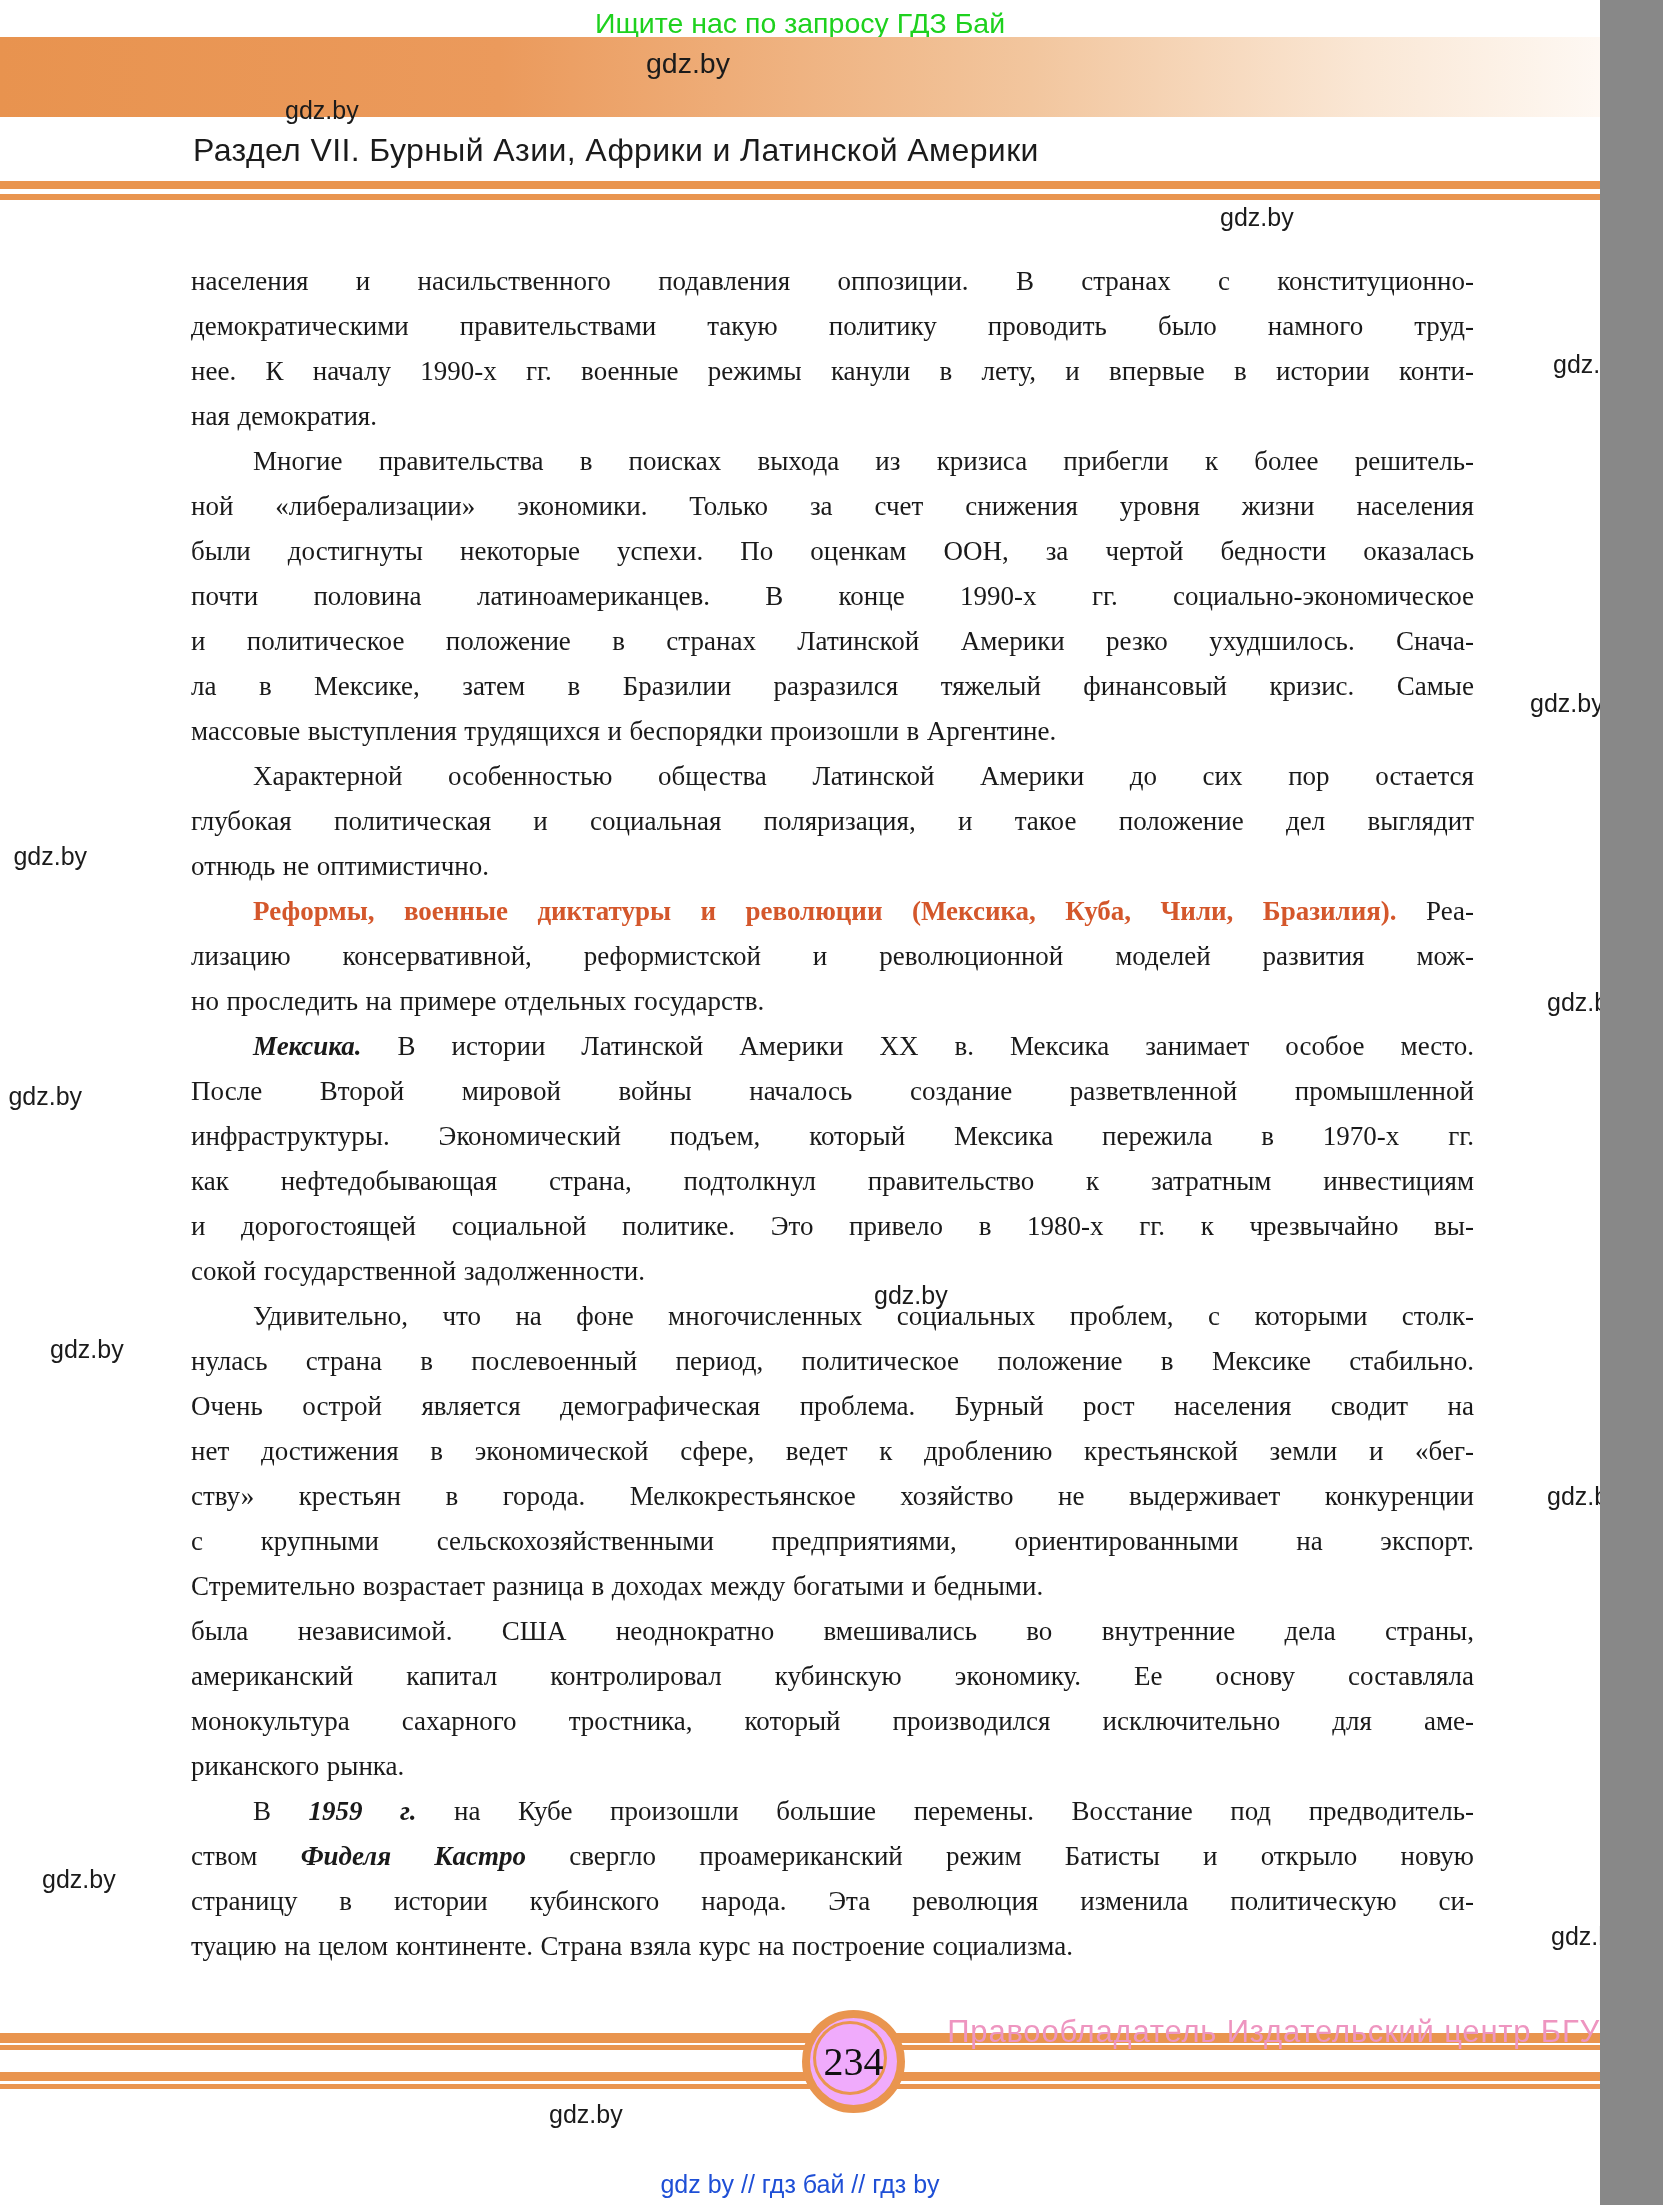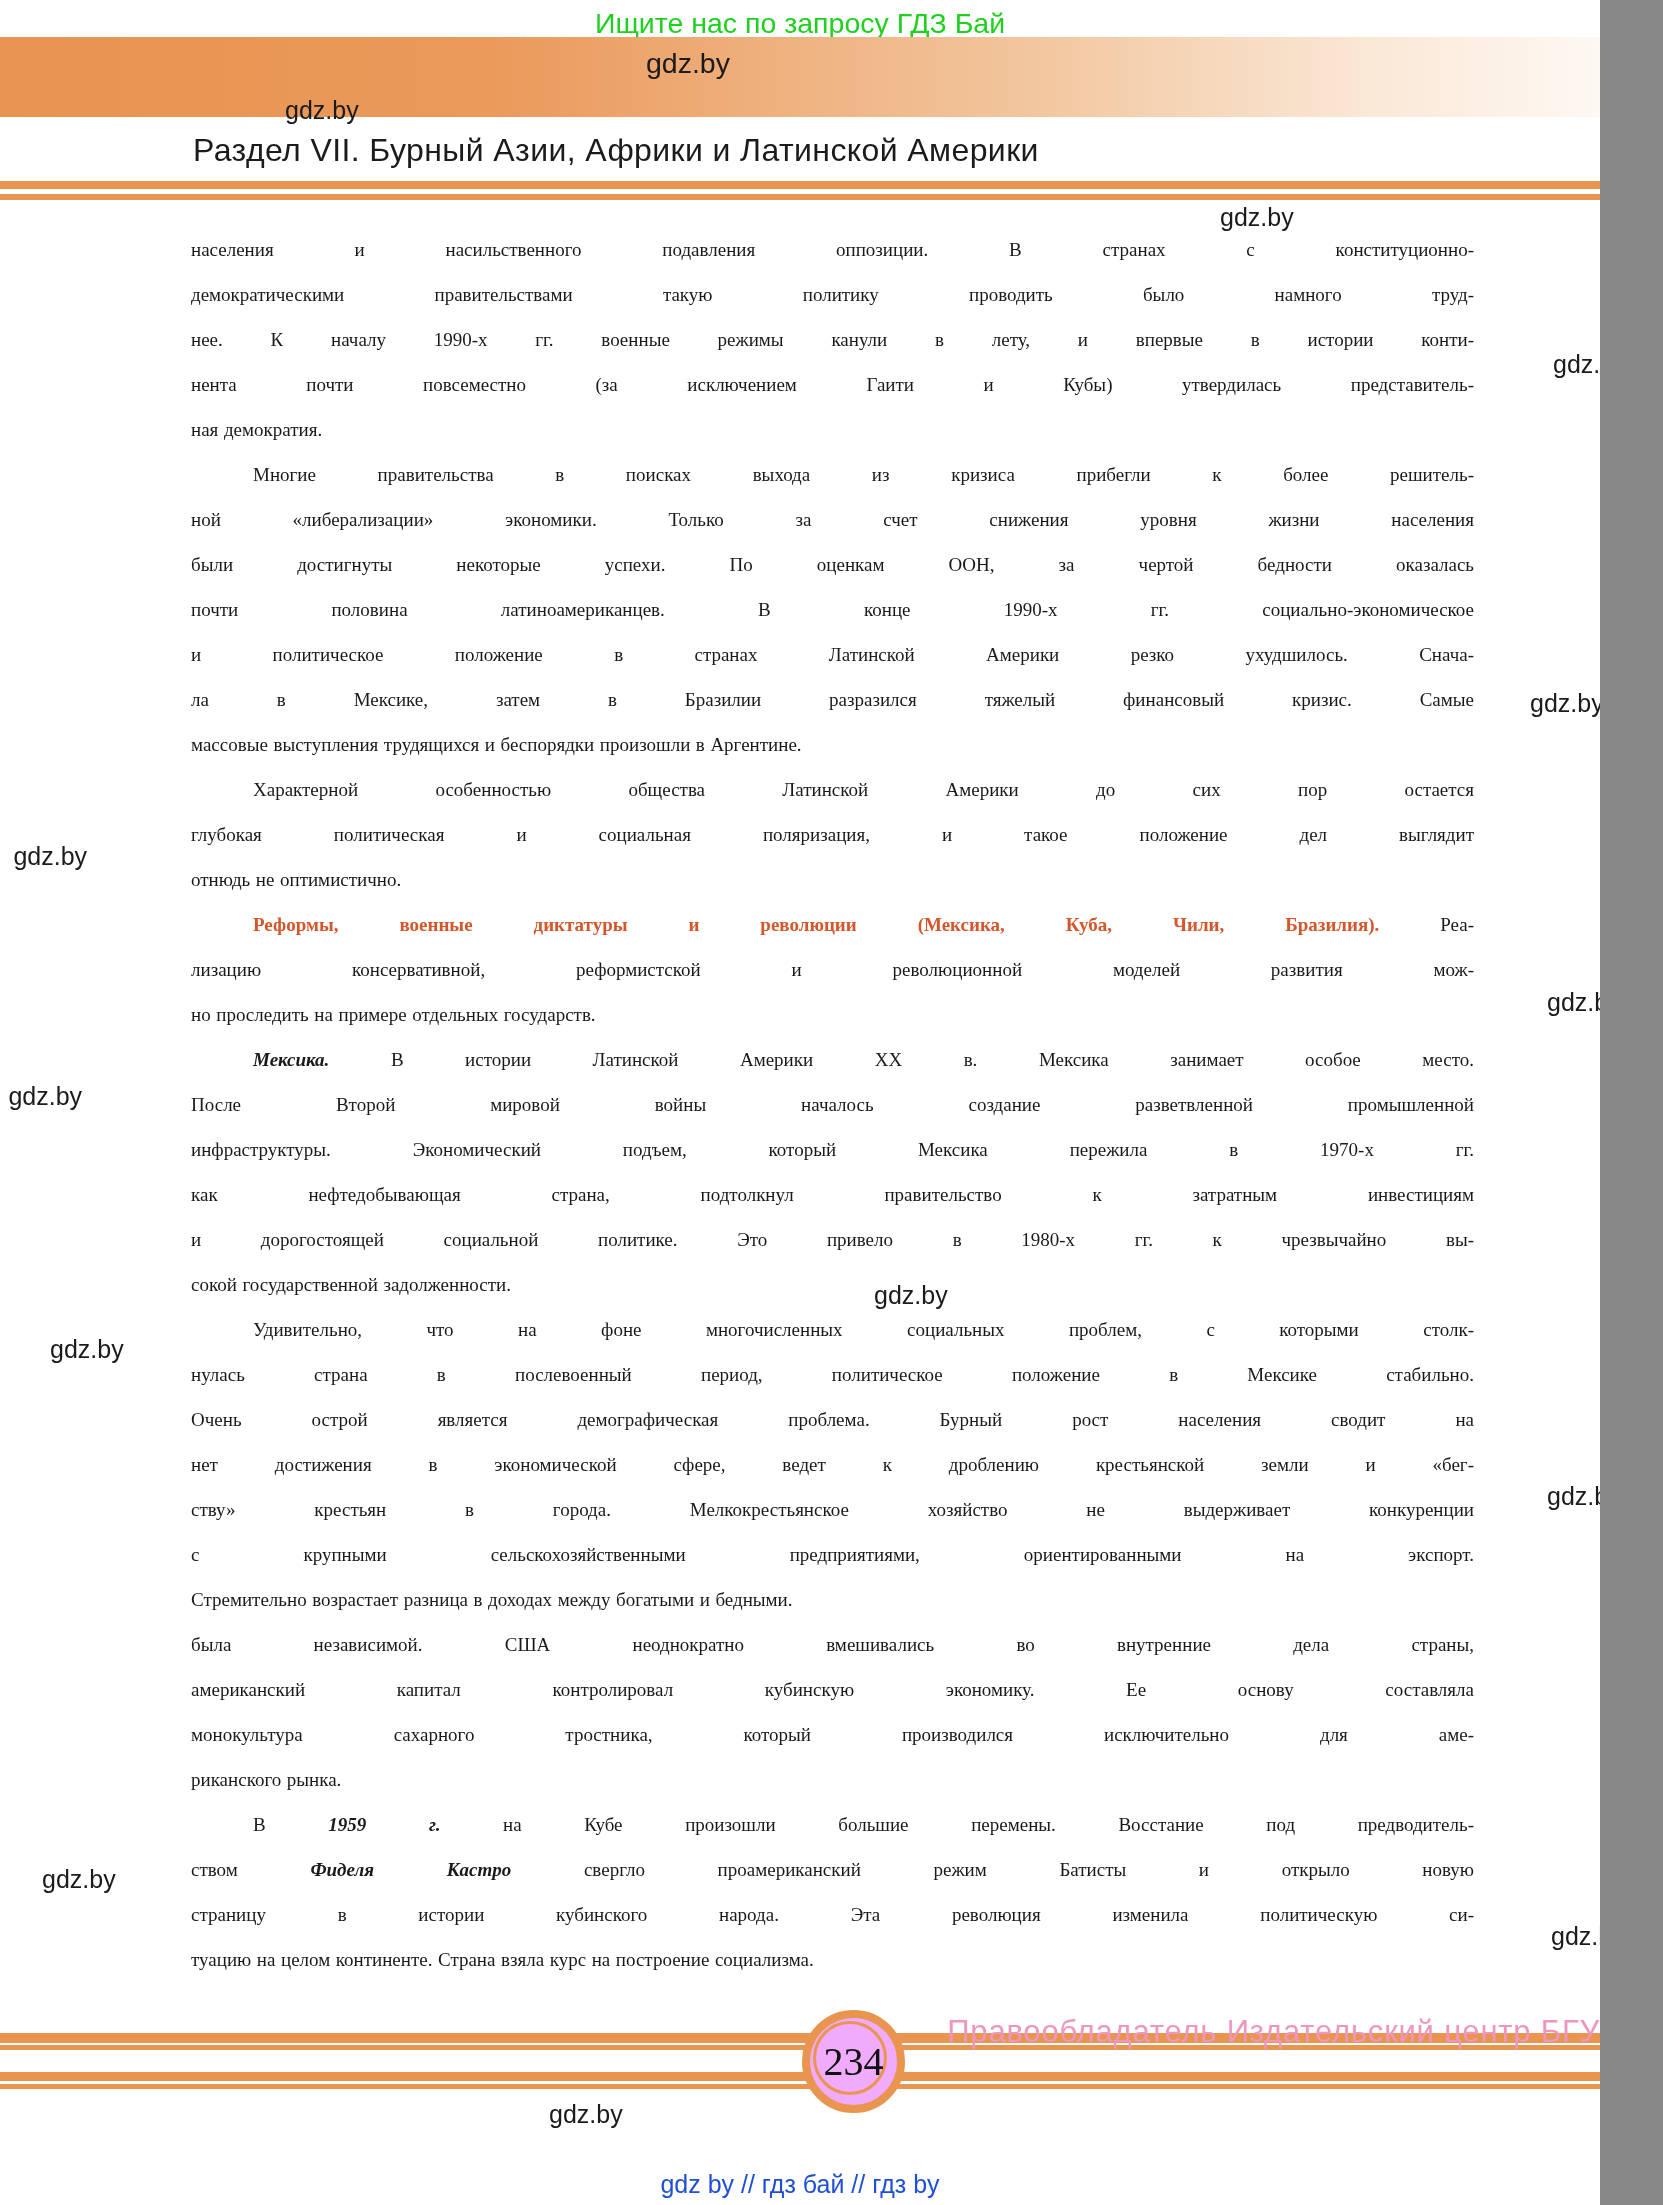--- a/index.html
+++ b/index.html
@@ -22,22 +22,22 @@
     letter-spacing:0.4px; white-space:nowrap;
   }
   .rule{position:absolute; left:0; width:1603px; background:#e9954f;}
   .rule.r1{top:181px; height:7.5px;}
   .rule.r2{top:194px; height:5.9px;}
   .rule.r3{top:2033px; height:10px; z-index:1;}
   .rule.r4{top:2045px; height:5px; z-index:1;}
   .rule.r5{top:2072px; height:9.2px; z-index:1;}
   .rule.r6{top:2084px; height:5px; z-index:1;}
   .body{
-    position:absolute; top:227px; left:191px; width:1283px;
-    font-size:19px; color:#1a1a1a;
+    position:absolute; top:259px; left:191px; width:1283px;
+    font-size:27px; color:#1a1a1a;
   }
   .bl{
     height:45px; line-height:45px; overflow:hidden;
     text-align:justify; text-align-last:justify; word-spacing:0.8px;
   }
   .bl.last{text-align-last:left;}
   .bl.ind{text-indent:62px;}
   .seg-hl{color:#d4572b; font-weight:bold;}
   .seg-i{font-style:italic;font-weight:bold;}
   .seg-bi{font-weight:bold; font-style:italic;}
@@ -81,21 +81,20 @@
 
   <div class="hdr">Раздел VII. Бурный Азии, Африки и Латинской Америки</div>
 
   <div class="rule r1"></div>
   <div class="rule r2"></div>
 
   <div class="body" id="bodytext">
       <div class="bl"><span class="seg-n">населения и насильственного подавления оппозиции. В странах с конституционно-</span></div>
       <div class="bl"><span class="seg-n">демократическими правительствами такую политику проводить было намного труд-</span></div>
       <div class="bl"><span class="seg-n">нее. К началу 1990-х гг. военные режимы канули в лету, и впервые в истории конти-</span></div>
-      <div class="bl"><span class="seg-n">нента почти повсеместно (за исключением Гаити и Кубы) утвердилась представитель-</span></div>
       <div class="bl last"><span class="seg-n">ная демократия.</span></div>
       <div class="bl ind"><span class="seg-n">Многие правительства в поисках выхода из кризиса прибегли к более решитель-</span></div>
       <div class="bl"><span class="seg-n">ной «либерализации» экономики. Только за счет снижения уровня жизни населения</span></div>
       <div class="bl"><span class="seg-n">были достигнуты некоторые успехи. По оценкам ООН, за чертой бедности оказалась</span></div>
       <div class="bl"><span class="seg-n">почти половина латиноамериканцев. В конце 1990-х гг. социально-экономическое</span></div>
       <div class="bl"><span class="seg-n">и политическое положение в странах Латинской Америки резко ухудшилось. Снача-</span></div>
       <div class="bl"><span class="seg-n">ла в Мексике, затем в Бразилии разразился тяжелый финансовый кризис. Самые</span></div>
       <div class="bl last"><span class="seg-n">массовые выступления трудящихся и беспорядки произошли в Аргентине.</span></div>
       <div class="bl ind"><span class="seg-n">Характерной особенностью общества Латинской Америки до сих пор остается</span></div>
       <div class="bl"><span class="seg-n">глубокая политическая и социальная поляризация, и такое положение дел выглядит</span></div>

